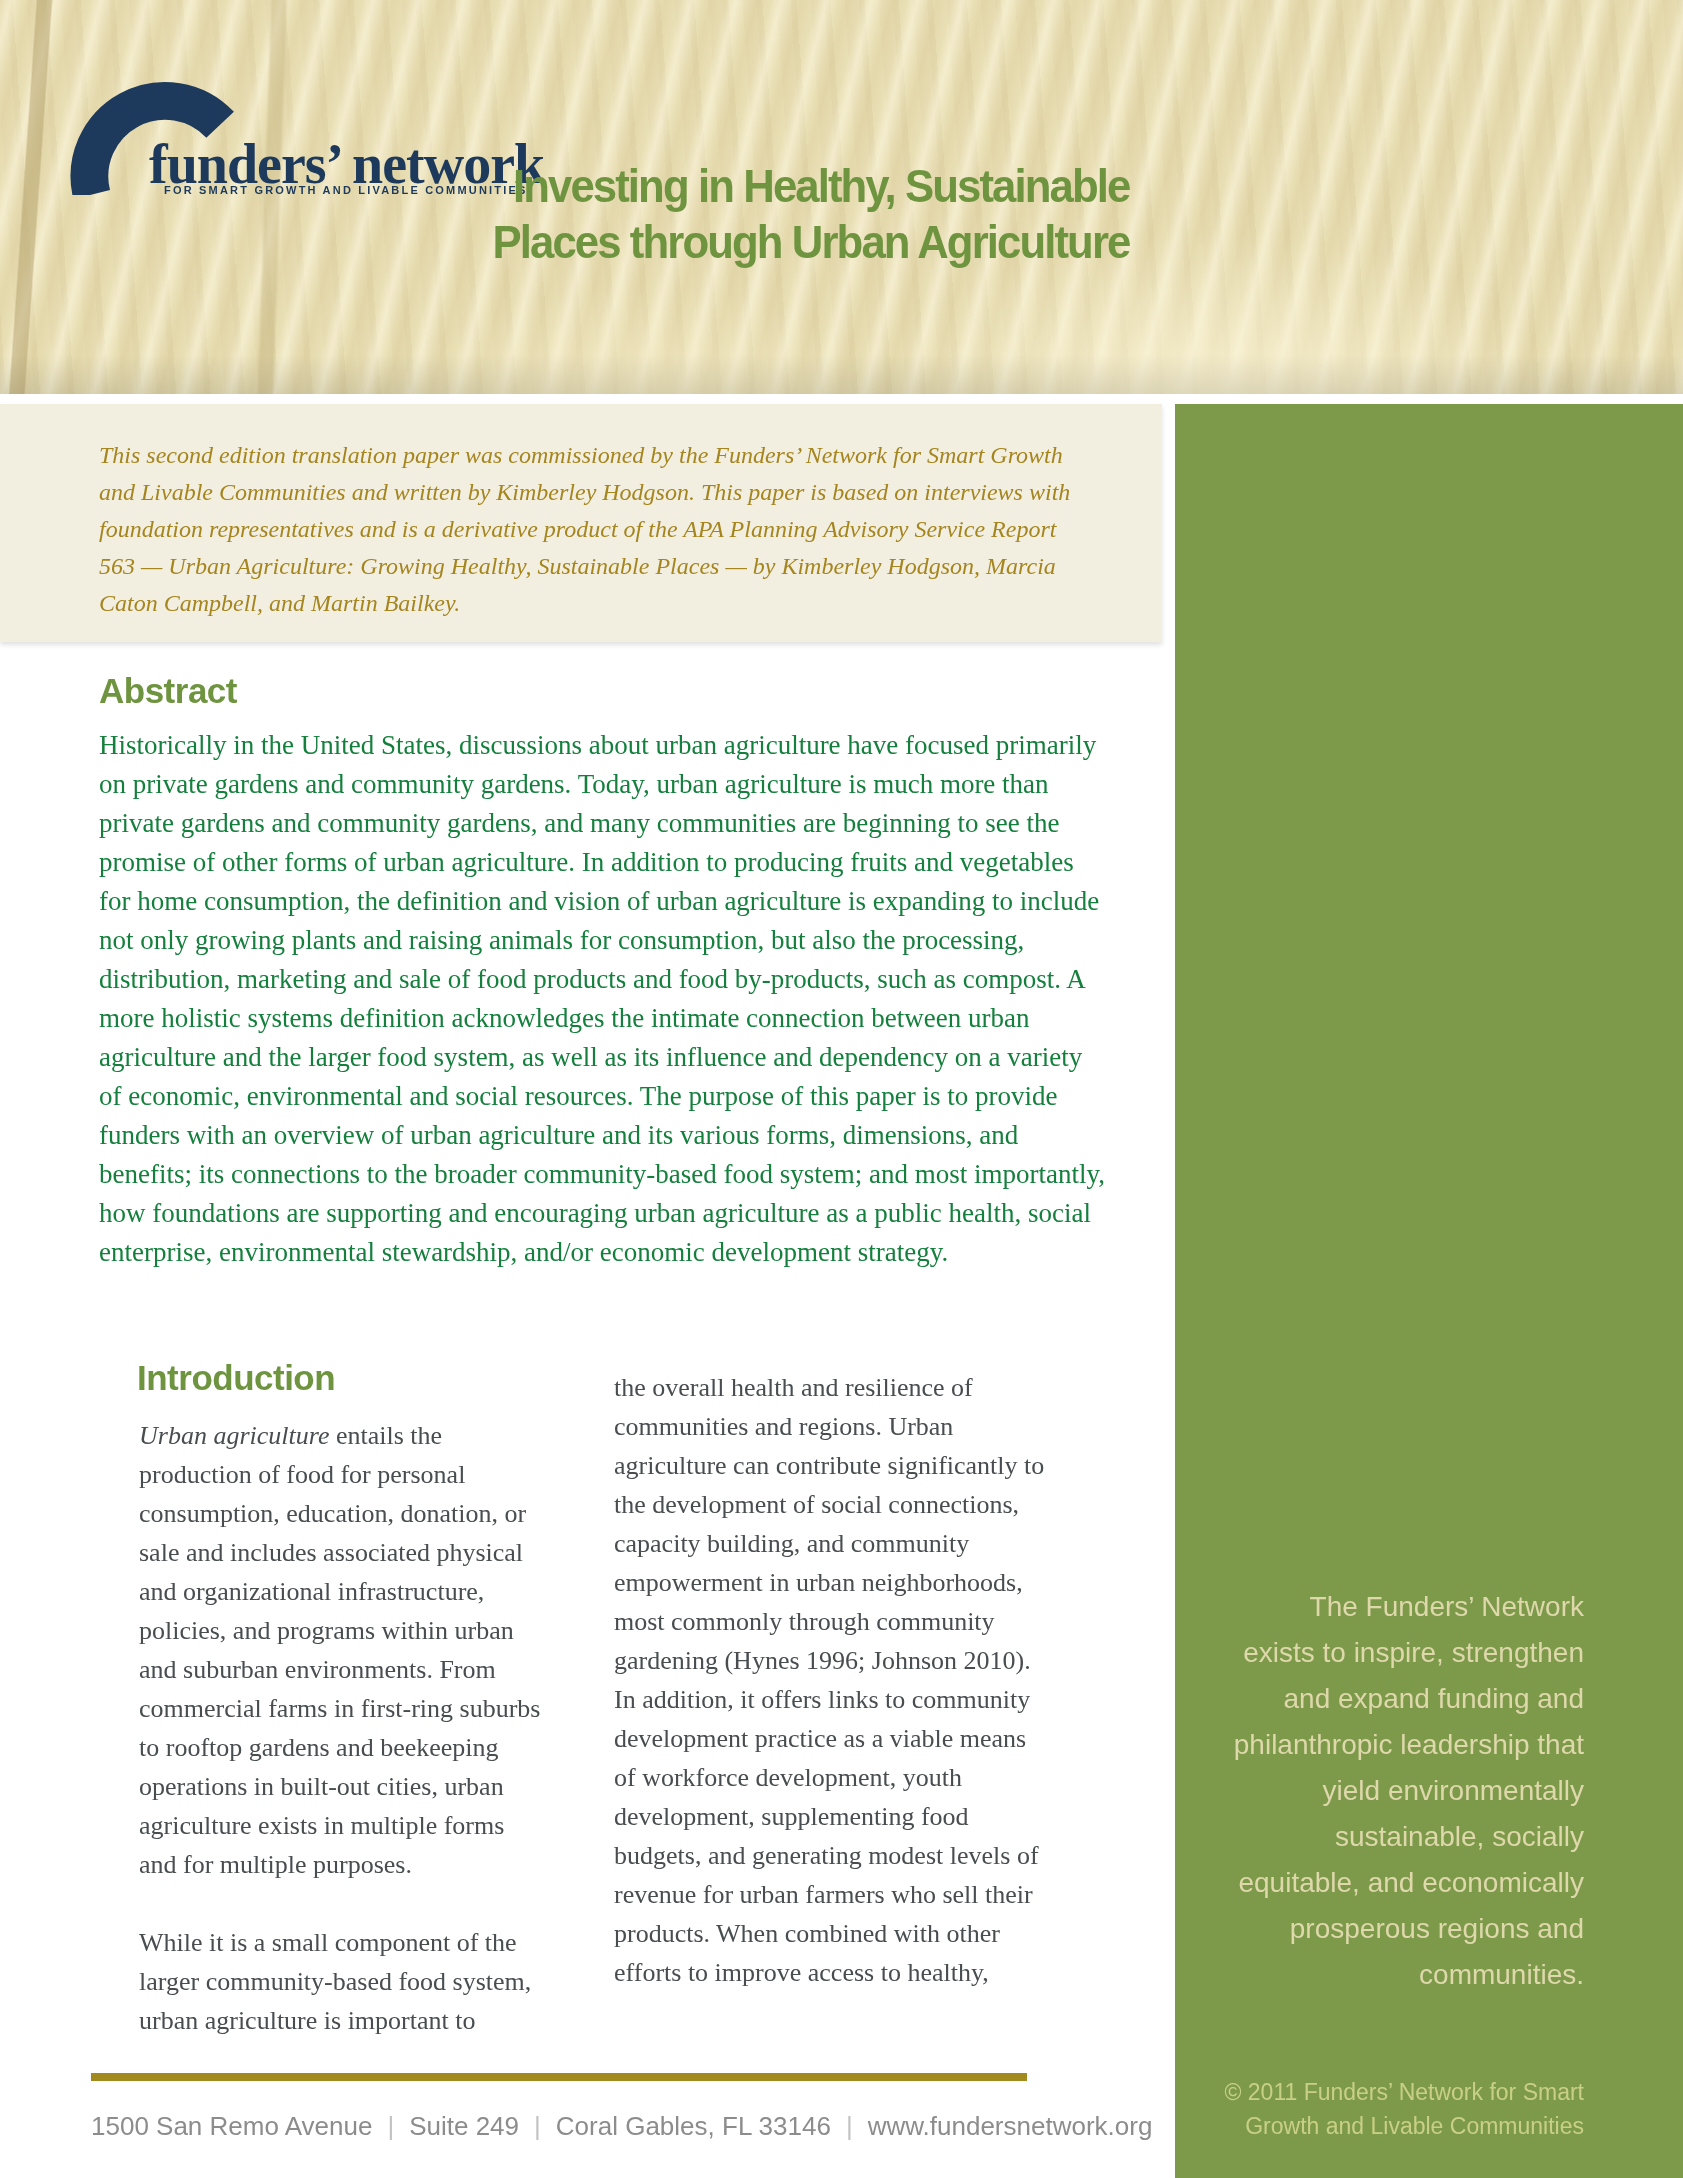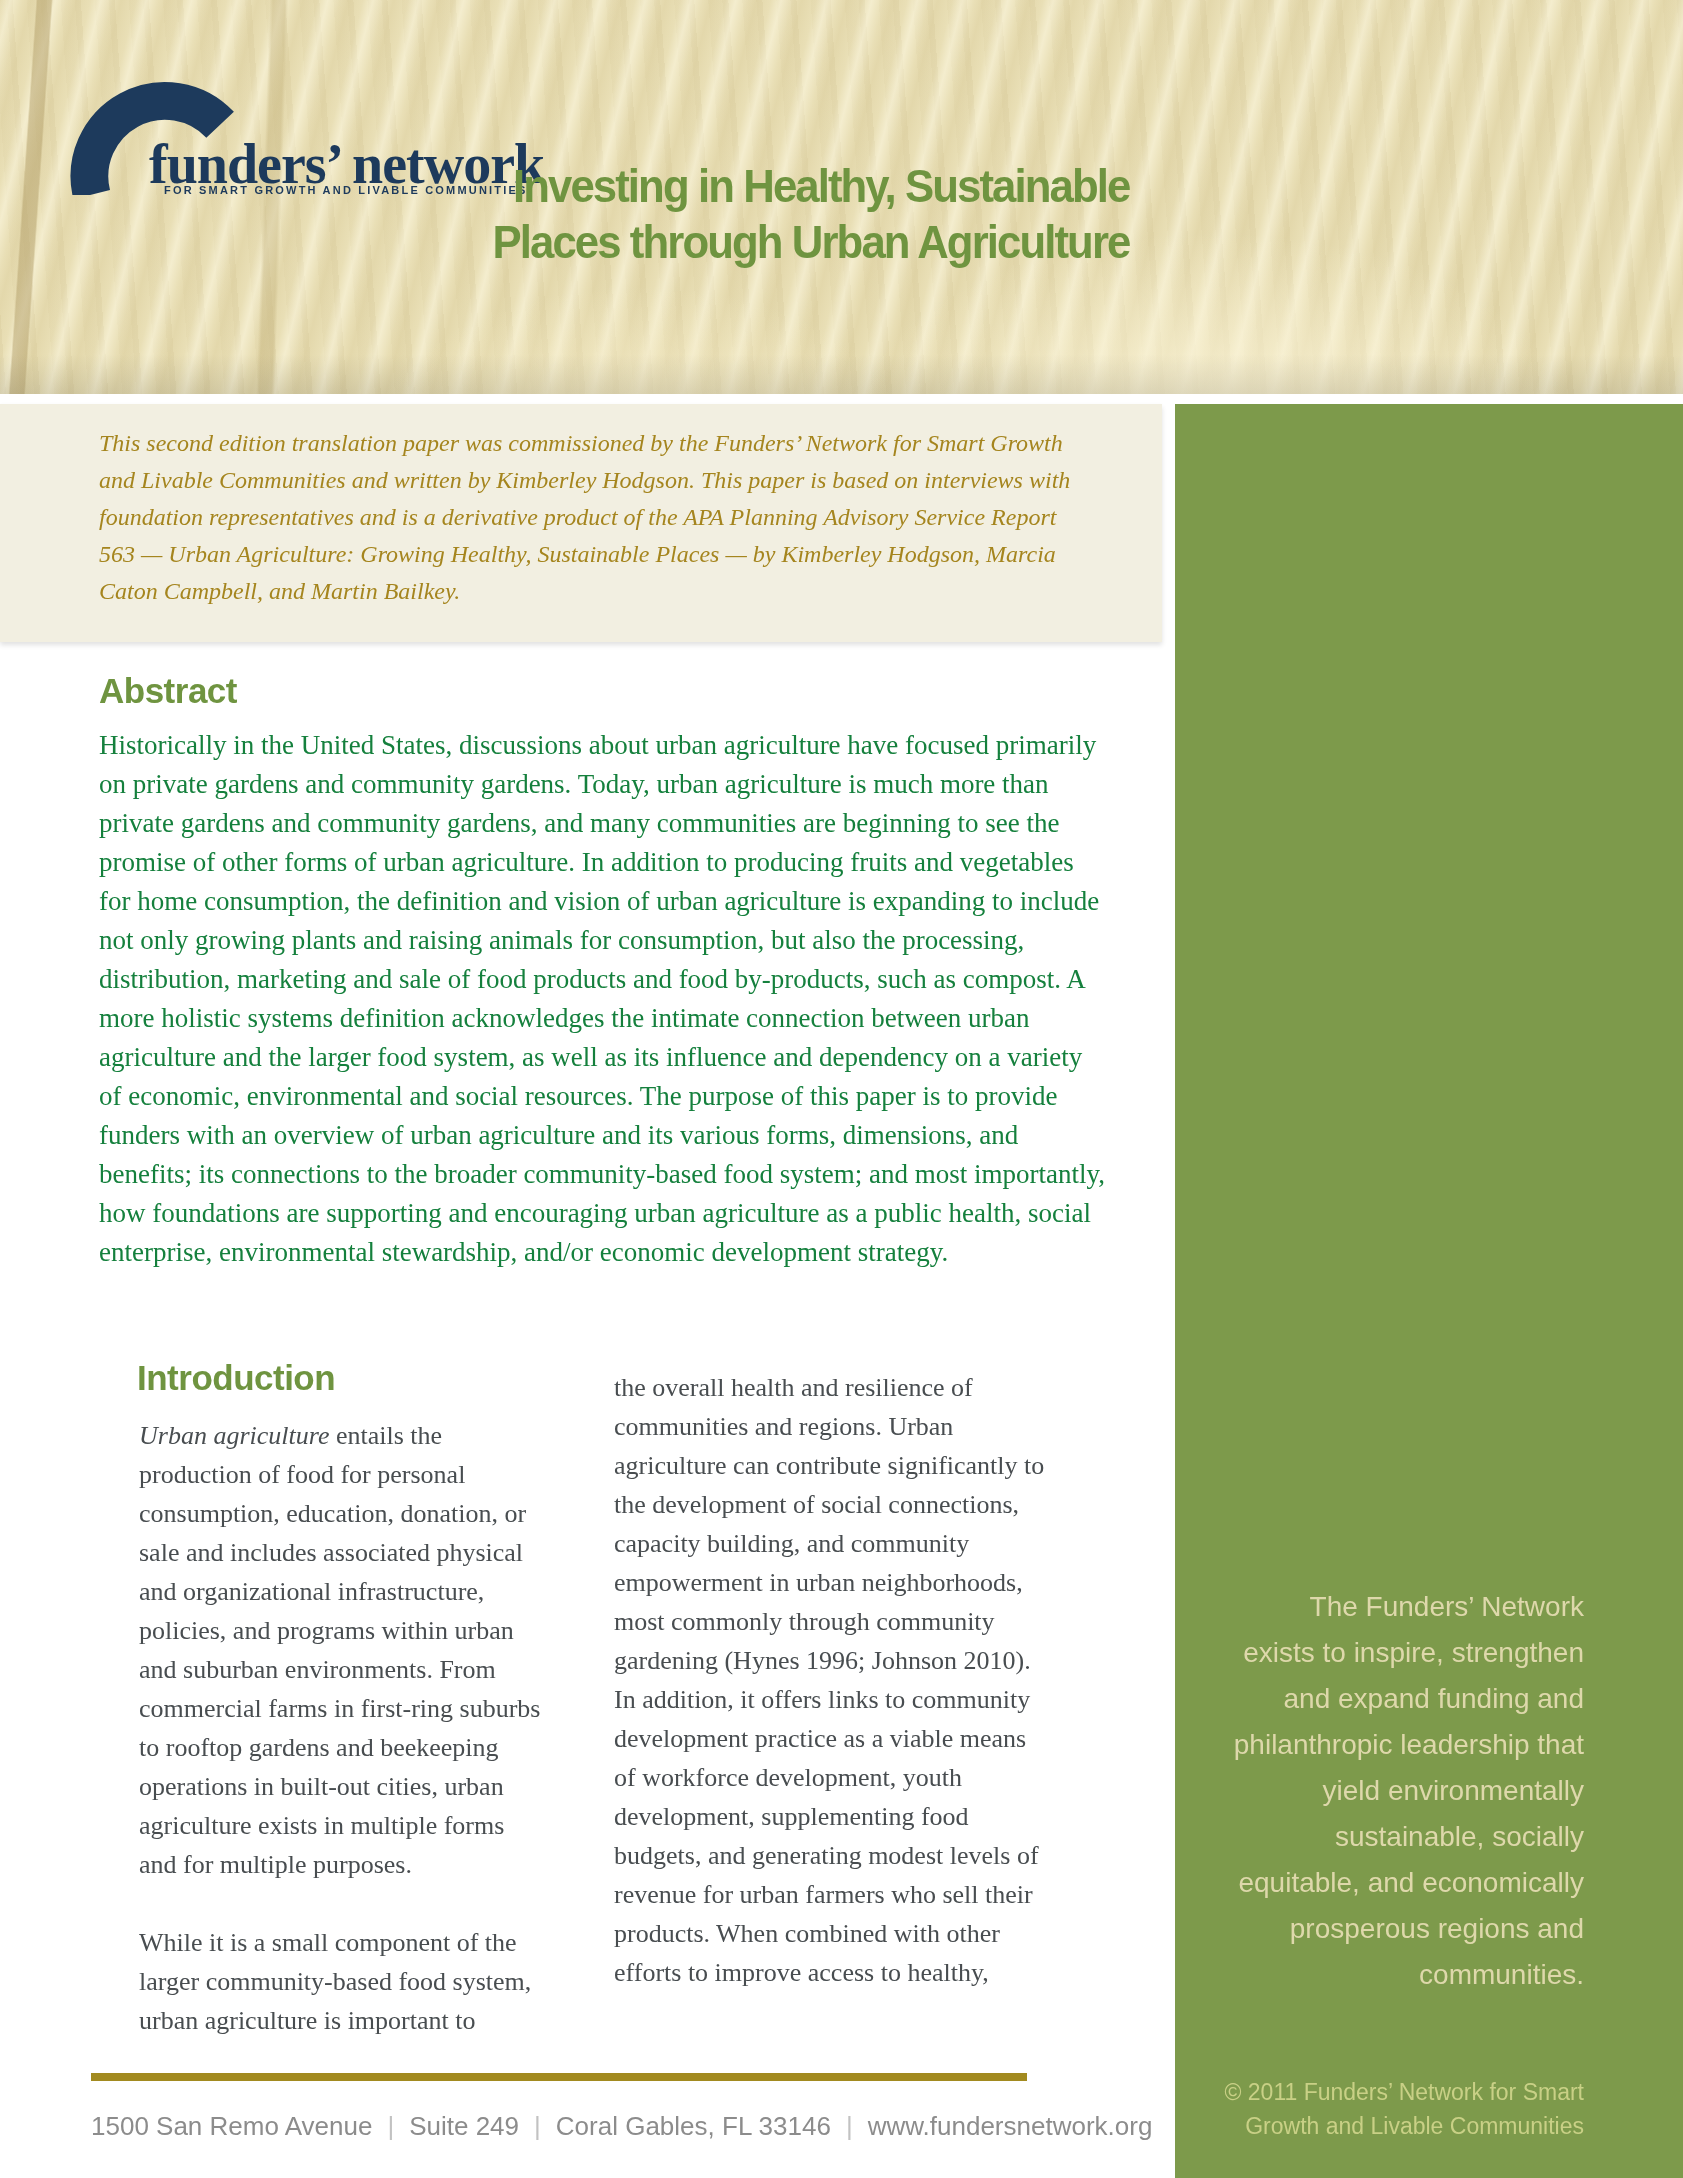--- a/index.html
+++ b/index.html
@@ -42,21 +42,21 @@
     color:#6f9440; text-align:right; white-space:pre-line;
     transform:scaleX(0.95); transform-origin:top right;
   }
 
   
   .commission {
     position:absolute; left:0; top:404px; width:1162px; height:238px;
     background:#f2efe1; box-shadow:0 3px 5px rgba(0,0,0,0.12);
   }
   .commission p {
-    margin:0; padding:21px 89px 0 99px;
+    margin:0; padding:33px 89px 0 99px;
     font-style:italic; font-size:24px; line-height:37px; color:#a5851e;
   }
 
   
   .sidebar {
     position:absolute; left:1175px; top:404px; width:508px; height:1774px;
     background:#7d9a4b;
   }
   .paper-label {
     margin:42px 99px 0 0; text-align:right; white-space:pre-line;

